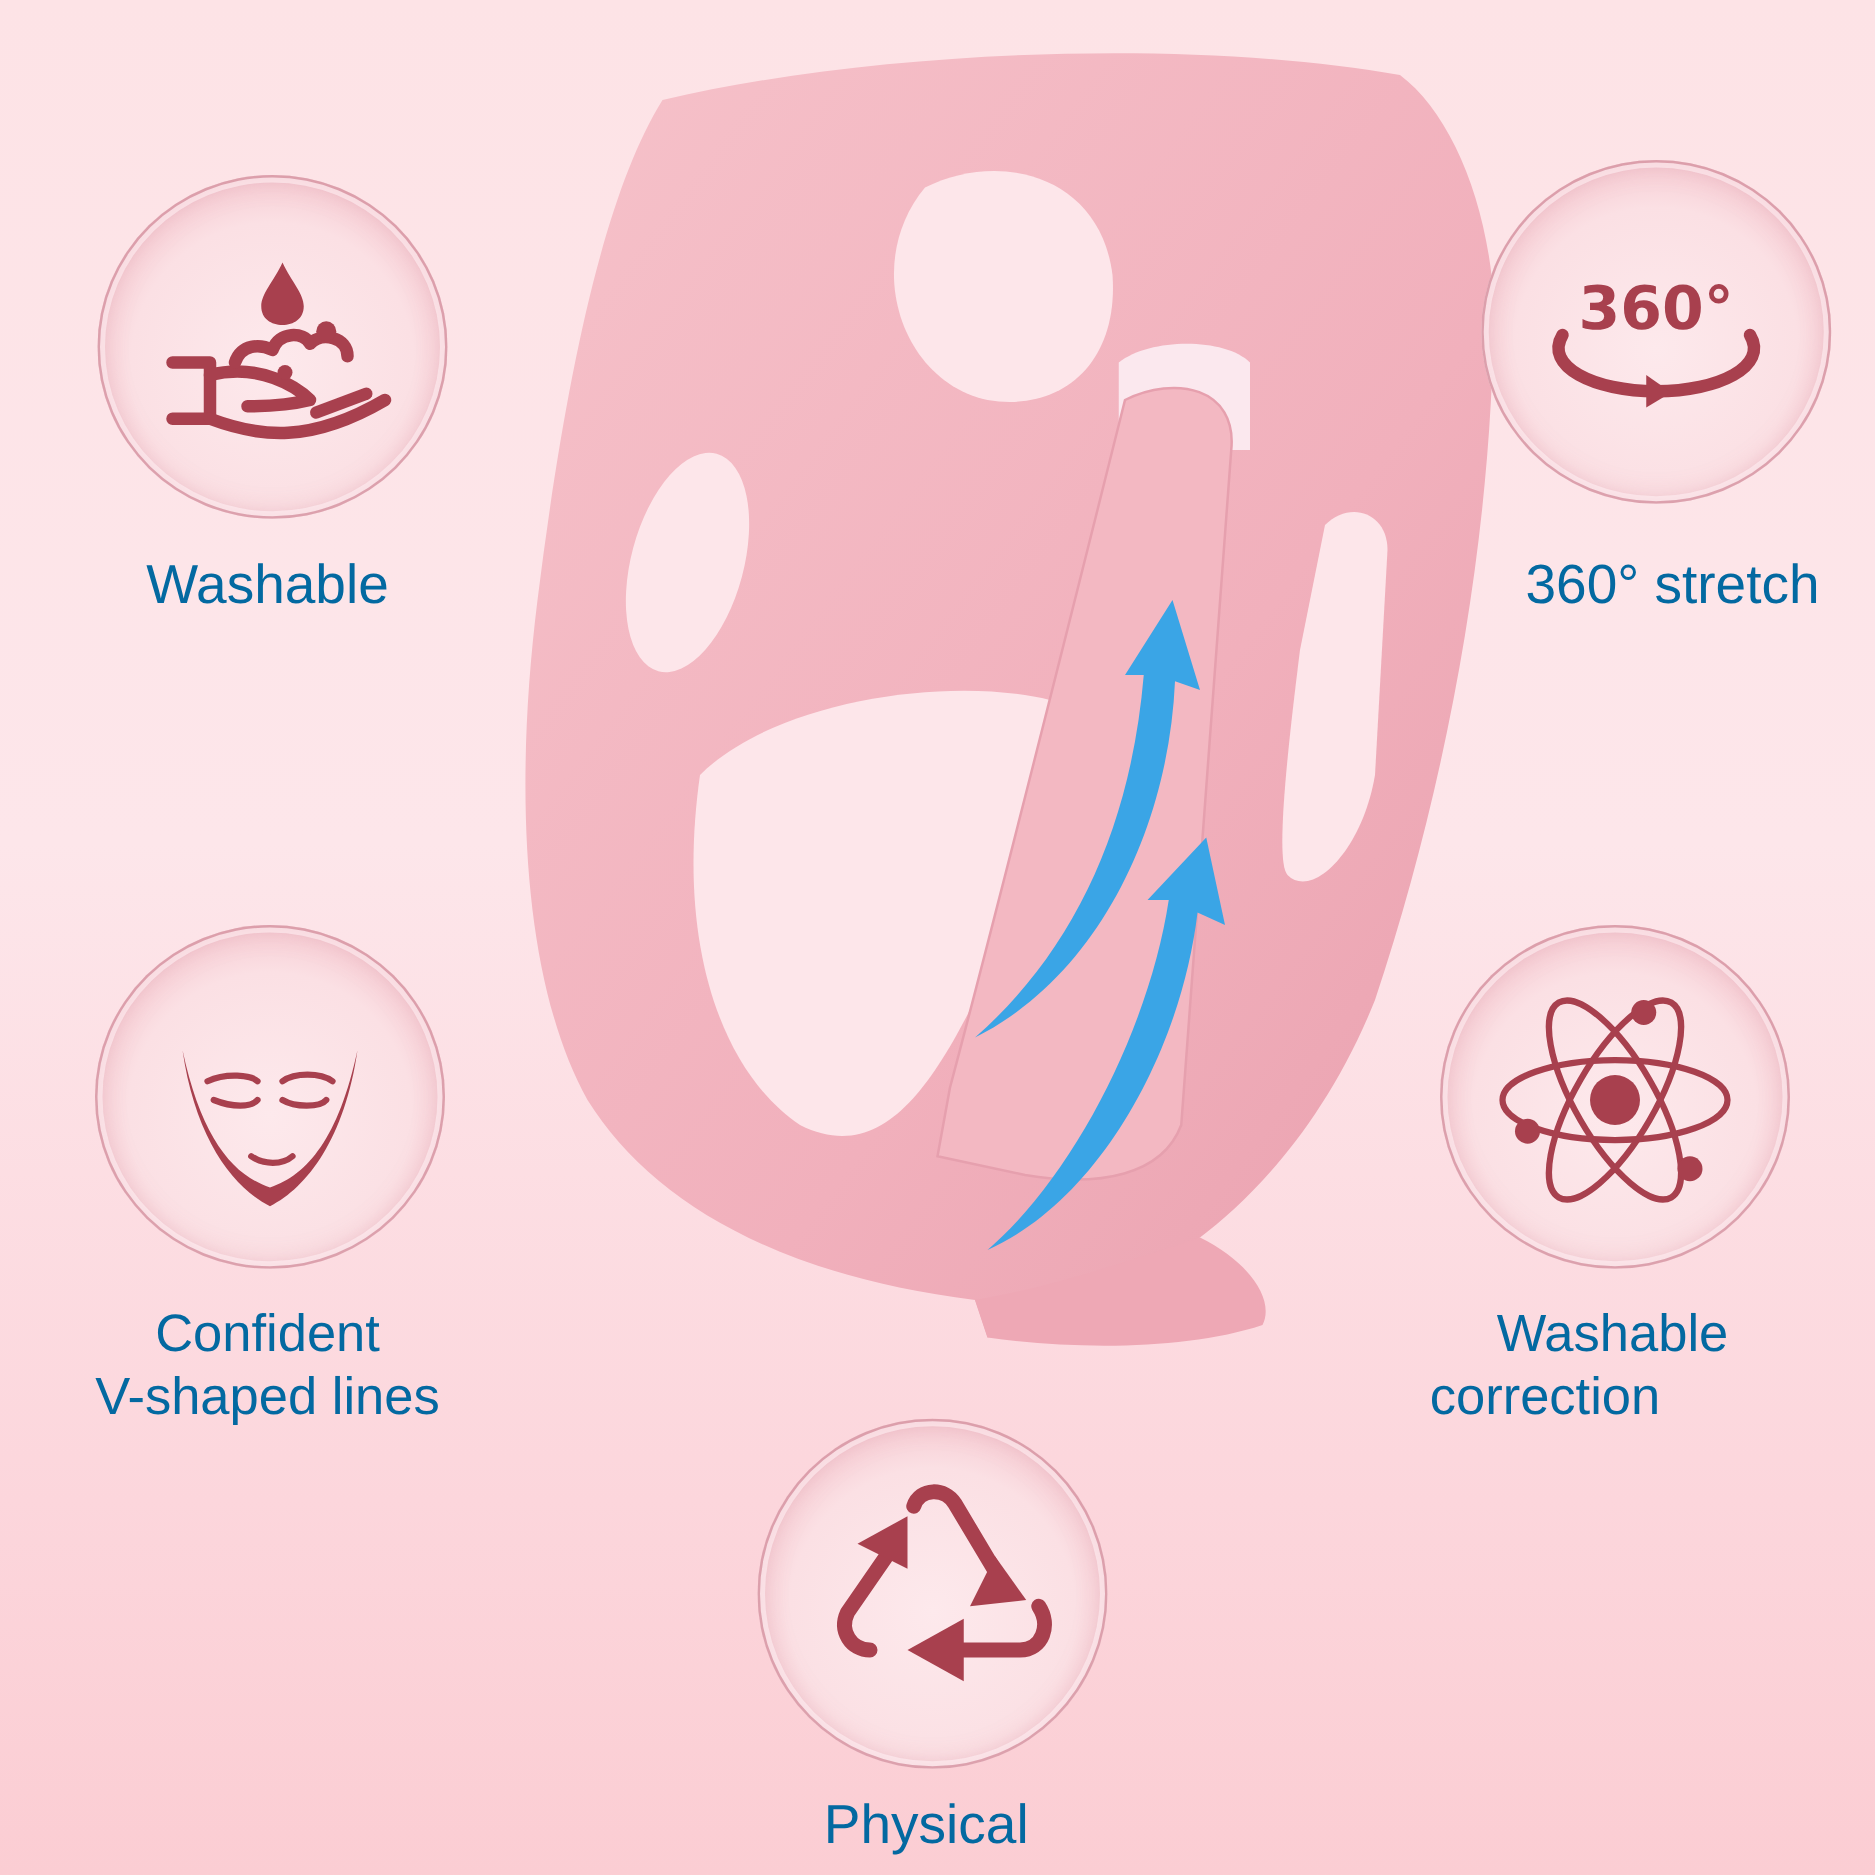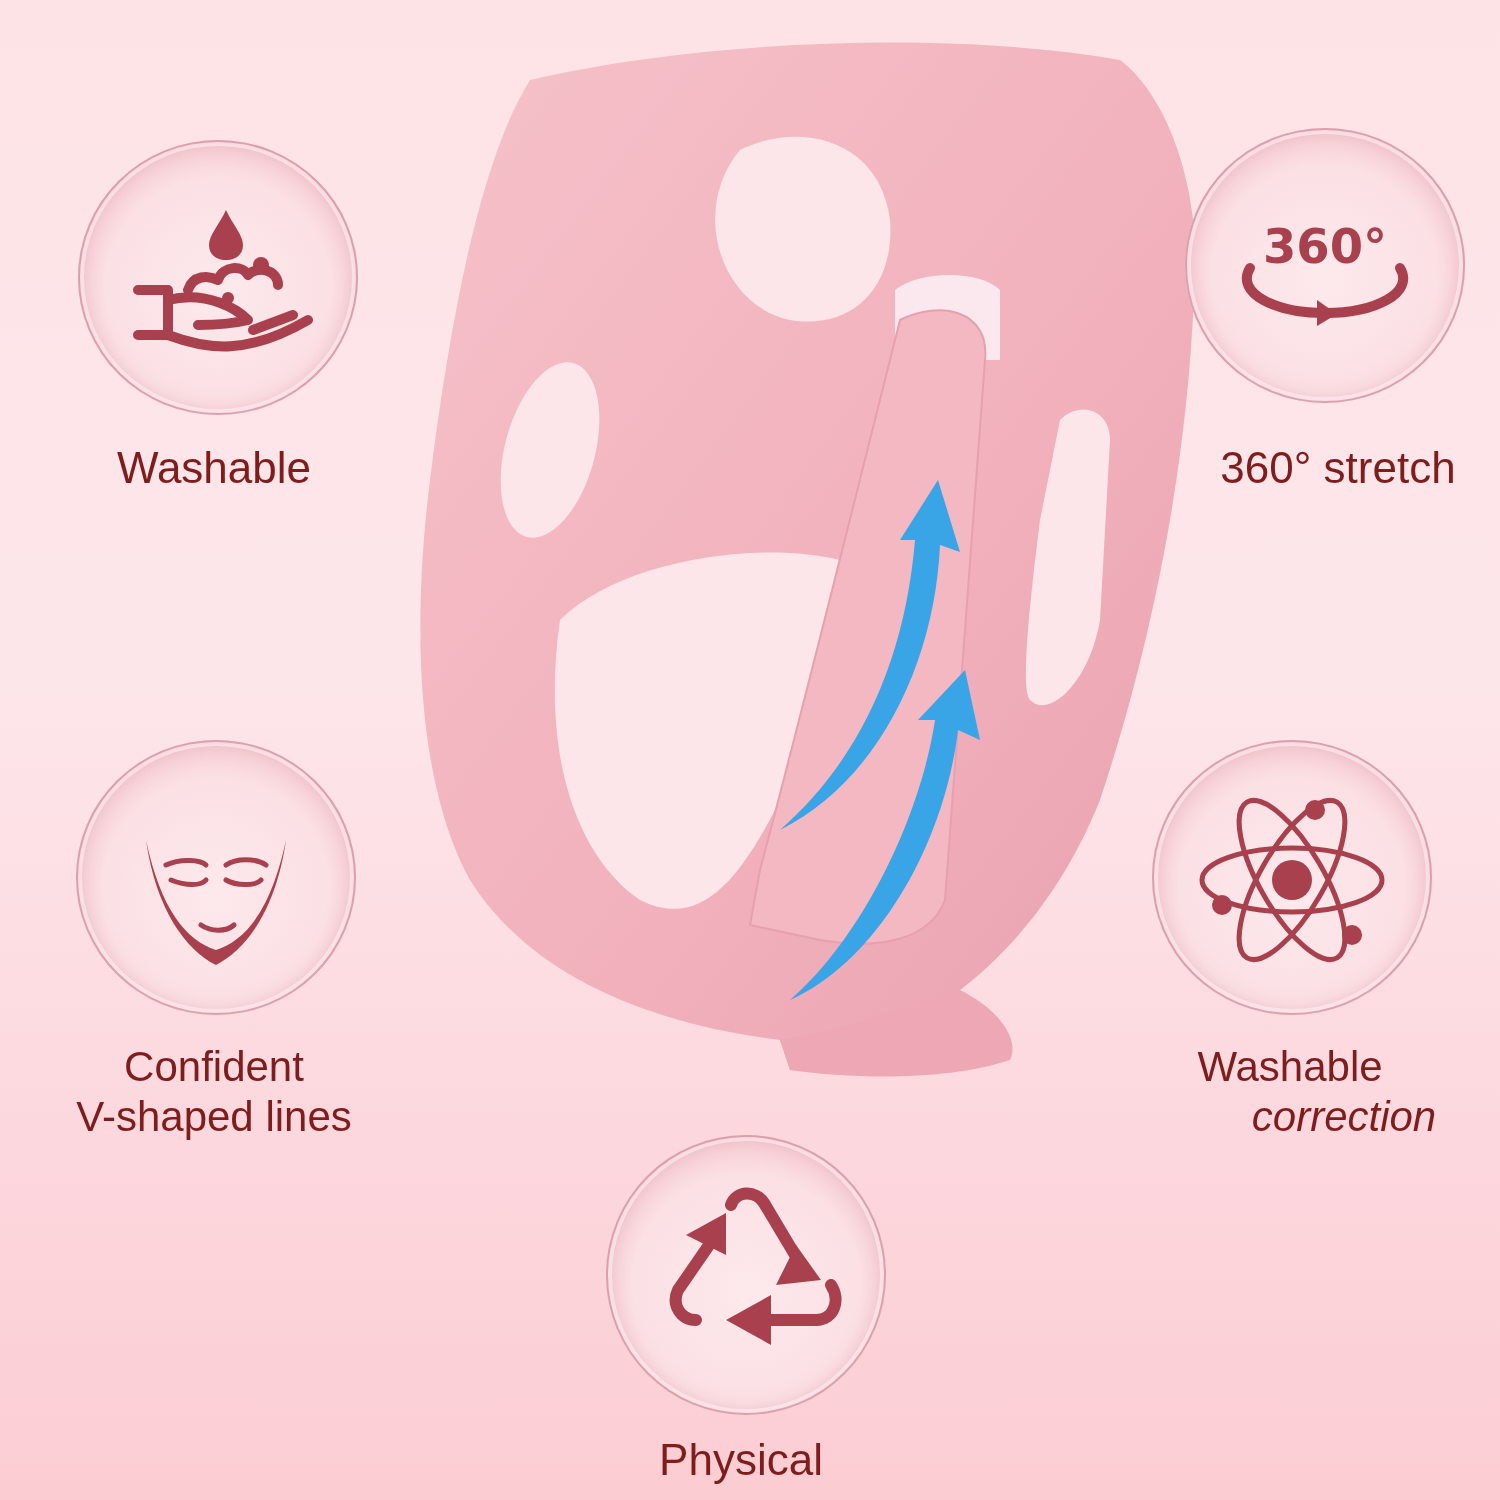--- a/index.html
+++ b/index.html
@@ -9,21 +9,21 @@
     background: linear-gradient(180deg, #fde3e6 0%, #fde6ea 45%, #fcd6dc 80%, #fbcdd3 100%);
   }
   .feature { position:absolute; text-align:center; }
   .bubble {
     position:absolute; border-radius:50%;
     background: radial-gradient(circle at 50% 55%, #fde9ec 0%, #fbe0e4 55%, #f5c7cf 78%, #f8dbe0 90%, #f1b8c2 100%);
     box-shadow: inset 0 0 0 2px rgba(196,110,128,0.55), inset 0 0 0 6px rgba(255,240,243,0.6), inset 0 0 22px rgba(200,110,130,0.35);
   }
   .bubble svg { position:absolute; left:0; top:0; width:100%; height:100%; }
   .label {
-    position:absolute; color:#7f1d1d; font-weight:400; font-size:44px; line-height:48px; white-space:nowrap;
+    position:absolute; color:#0369a1; font-weight:400; font-size:44px; line-height:48px; white-space:nowrap;
     transform: translateX(-50%);
   }
   .label.two { font-size:42px; line-height:46px; }
   .product { position:absolute; left:0; top:0; width:1500px; height:1500px; }
 </style>
 </head>
 <body>
 
 <svg class="product" viewBox="0 0 1500 1500">
   <defs>
@@ -117,21 +117,21 @@
         <ellipse cx="140" cy="140" rx="90" ry="32" transform="rotate(60 140 140)"></ellipse>
         <ellipse cx="140" cy="140" rx="90" ry="32" transform="rotate(-60 140 140)"></ellipse>
       </g>
       <circle cx="140" cy="140" r="20" fill="#a8404e"></circle>
       <circle cx="163" cy="70" r="10" fill="#a8404e"></circle>
       <circle cx="70" cy="165" r="10" fill="#a8404e"></circle>
       <circle cx="200" cy="195" r="10" fill="#a8404e"></circle>
     </svg>
   </div>
   <div class="label two" style="left:1290px;top:1044px;">Washable</div>
-  <div class="label two" style="left:1344px;top:1094px;font-style:italic;">correction</div>
+  <div class="label two" style="left:1236px;top:1094px;">correction</div>
 </div>
 
 <div class="feature">
   <div class="bubble" style="left:606px;top:1135px;width:280px;height:280px;">
     <svg viewBox="0 0 280 280">
       <g fill="none" stroke="#a8404e" stroke-width="12" stroke-linecap="round" stroke-linejoin="round">
         <path d="M125 70 C130 55 150 55 158 68 L195 130"></path>
         <path d="M225 150 C235 165 228 185 210 185 L150 185"></path>
         <path d="M90 185 C75 185 65 170 72 155 L110 100"></path>
       </g>

